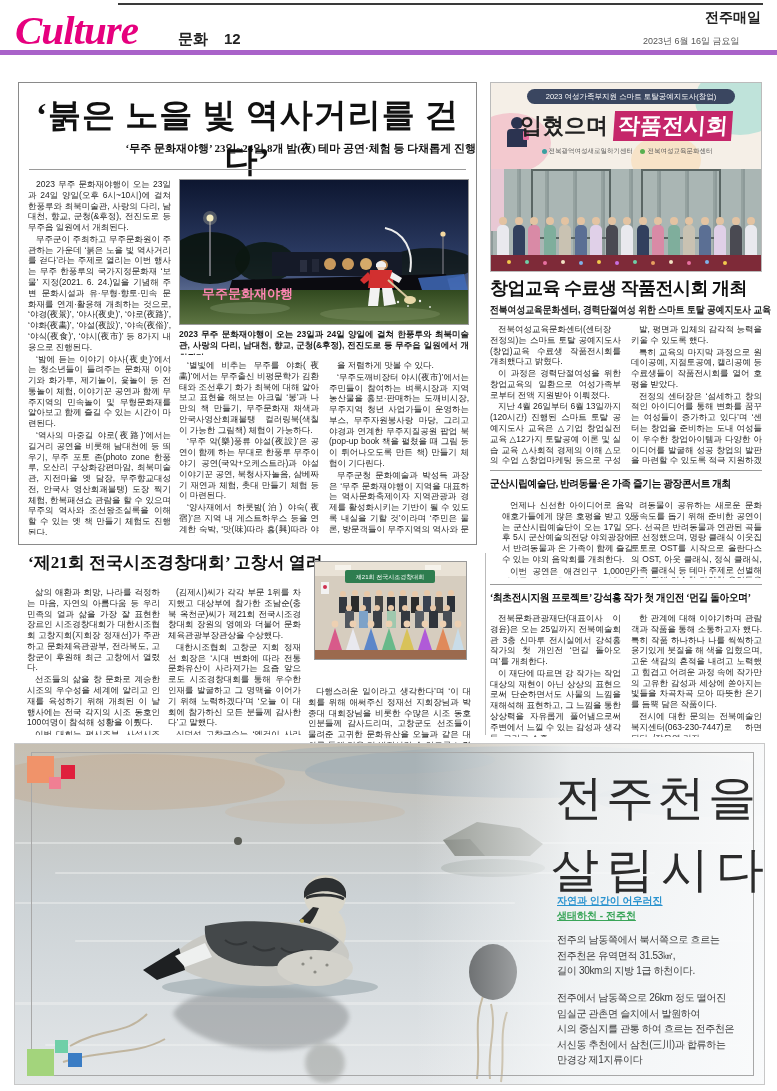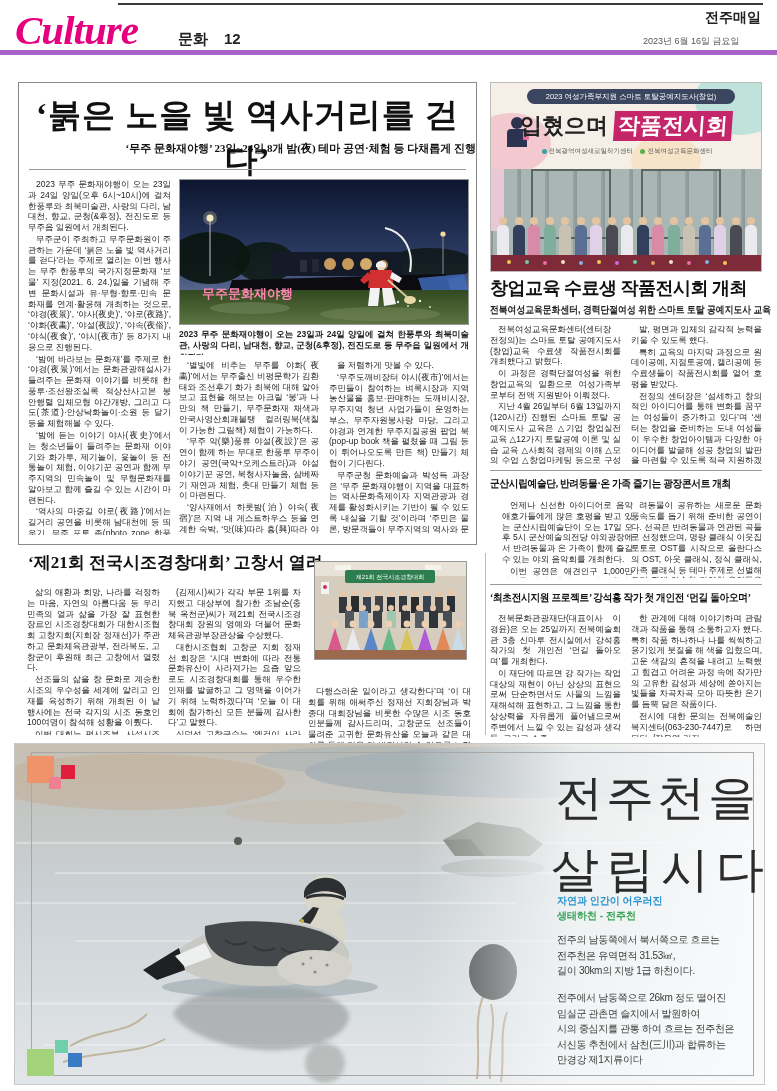--- a/index.html
+++ b/index.html
@@ -61,21 +61,21 @@
      box-shadow:18px 0 0 #6fcfa8,36px 1px 0 #e86fa0,54px 0 0 #f2e2c4,72px 1px 0 #7fb2e8,90px 0 0 #f2c94c,
      108px 1px 0 #c86fe0,126px 0 0 #6fcfa8,144px 1px 0 #e8a05f,162px 0 0 #f2e2c4,180px 1px 0 #e86fa0,
      198px 0 0 #7fb2e8,216px 1px 0 #f2c94c;}
   .expo-side{position:absolute;left:0;top:0;width:13px;height:62px;background:#e8c8d4;}
   
   .ad{left:14px;top:743px;width:751px;height:342px;border:1px solid #c8c8c8;box-sizing:border-box;overflow:hidden;}
   .ad-frame{position:absolute;left:16px;top:8px;right:10px;bottom:8px;border:1px solid #a8a8a8;}
   .sq{position:absolute;}
   .ad-title{position:absolute;font-family:"Liberation Serif","DejaVu Serif",serif;font-size:48px;color:#2b2b2b;
             letter-spacing:3px;white-space:nowrap;}
-  .ad-tag{position:absolute;font-size:10px;font-weight:700;white-space:nowrap;}
+  .ad-tag{position:absolute;font-size:10px;font-weight:700;white-space:nowrap;text-decoration:underline;}
   .ad-body{position:absolute;font-size:10px;letter-spacing:-0.3px;line-height:1.55;color:#3a3a3a;white-space:pre-line;}
   svg{display:block;}
 </style>
 </head>
 <body>
 
 <div class="abs top-rule"></div>
 <div class="abs brand">Culture</div>
 <div class="abs section-label">문화</div>
 <div class="abs page-number">12</div>
@@ -84,21 +84,20 @@
 <div class="abs accent-bar"></div>
 
 <div class="abs muju-box">
   <div class="abs muju-head serif">‘붉은 노을 빛 역사거리를 걷다’</div>
   <div class="abs muju-sub serif">‘무주 문화재야행’ 23일~24일 8개 밤(夜) 테마 공연·체험 등 다채롭게 진행</div>
   <div class="rule-h muju-div"></div>
 
   <div class="newscol" style="left:9px;top:96px;width:143px;height:356px;">
       <p>2023 무주 문화재야행이 오는 23일과 24일 양일(오후 6시~10시)에 걸쳐 한풍루와 최북미술관, 사랑의 다리, 남대천, 향교, 군청(&amp;후정), 전진도로 등 무주읍 일원에서 개최된다.</p>
       <p>무주군이 주최하고 무주문화원이 주관하는 가운데 ‘붉은 노을 빛 역사거리를 걷다’라는 주제로 열리는 이번 행사는 무주 한풍루의 국가지정문화재 ‘보물’ 지정(2021. 6. 24.)일을 기념해 주변 문화시설과 유·무형·향토·민속 문화재를 연계·활용해 개최하는 것으로, ‘야경(夜景)’, ‘야사(夜史)’, ‘야로(夜路)’, ‘야화(夜畵)’, ‘야설(夜設)’, ‘야속(夜俗)’, ‘야식(夜食)’, ‘야시(夜市)’ 등 8가지 내용으로 진행된다.</p>
-      <p>‘밤에 바라보는 문화재’를 주제로 한 ‘야경(夜景)’에서는 문화관광해설사가 들려주는 문화재 이야기를 비롯해 한풍루·조선왕조실록 적상산사고본 봉안행렬 입체모형 야간개방, 그리고 다도(茶道)·안상낙화놀이·소원 등 달기 등을 체험해볼 수 있다.</p>
       <p>‘밤에 듣는 이야기 야사(夜史)’에서는 청소년들이 들려주는 문화재 이야기와 화가투, 제기놀이, 윷놀이 등 전통놀이 체험, 이야기꾼 공연과 함께 무주지역의 민속놀이 및 무형문화재를 알아보고 함께 즐길 수 있는 시간이 마련된다.</p>
       <p>‘역사의 마중길 야로(夜路)’에서는 길거리 공연을 비롯해 남대천에 등 띄우기, 무주 포토 존(photo zone 한풍루, 오산리 구상화강편마암, 최북미술관, 지전마을 옛 담장, 무주향교대성전, 안국사 영산회괘불탱) 도장 찍기 체험, 한복패션쇼 관람을 할 수 있으며 무주의 역사와 조선왕조실록을 이해할 수 있는 옛 책 만들기 체험도 진행된다.</p>
     </div>
 
   <div class="photo-frame" style="left:160px;top:96px;width:290px;height:146px;">
     <svg width="288" height="144" viewBox="0 0 288 144" preserveAspectRatio="none">
       <defs>
         <linearGradient id="sky" x1="0" y1="0" x2="0" y2="1">
           <stop offset="0" stop-color="#0d1630"></stop>
             <stop offset="0.7" stop-color="#2c3c64"></stop>

